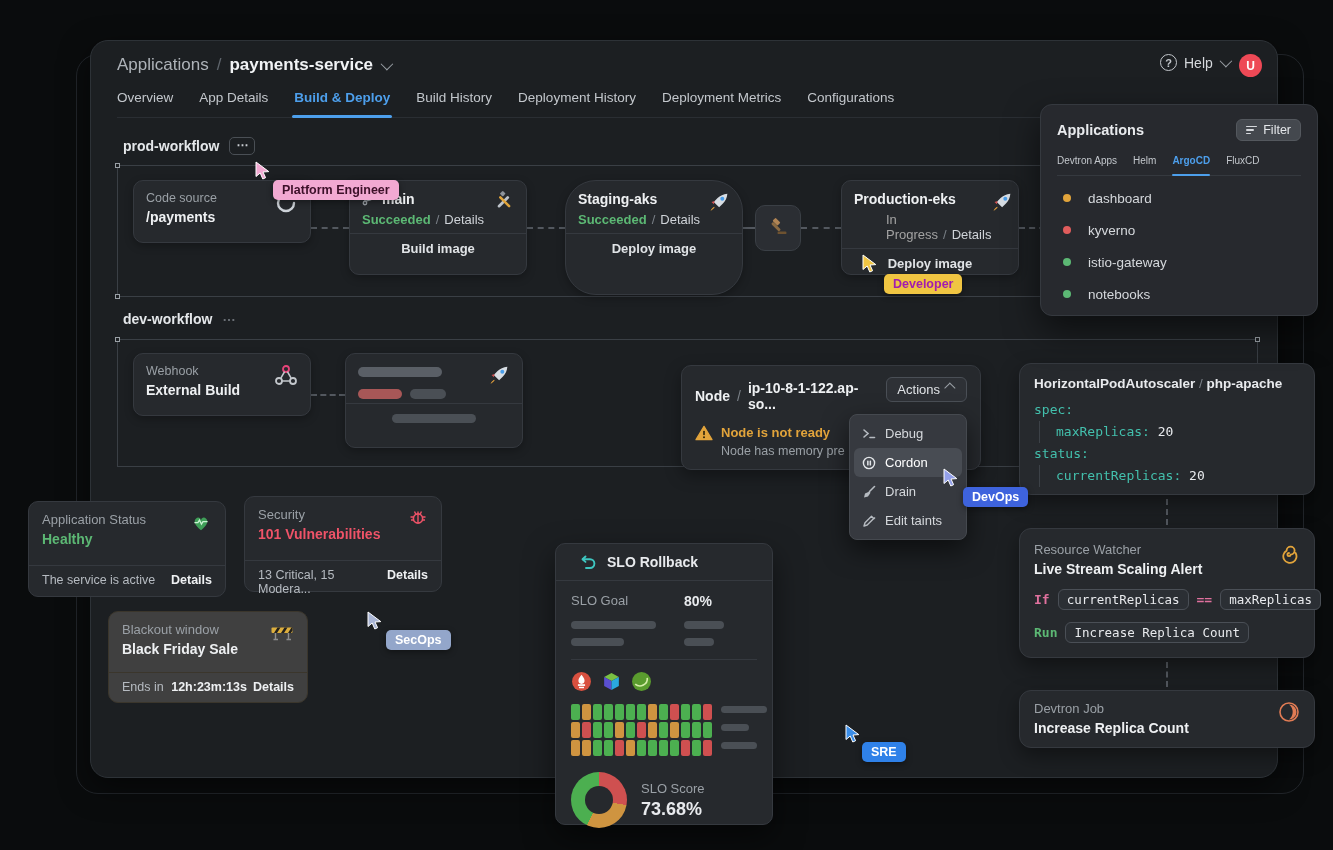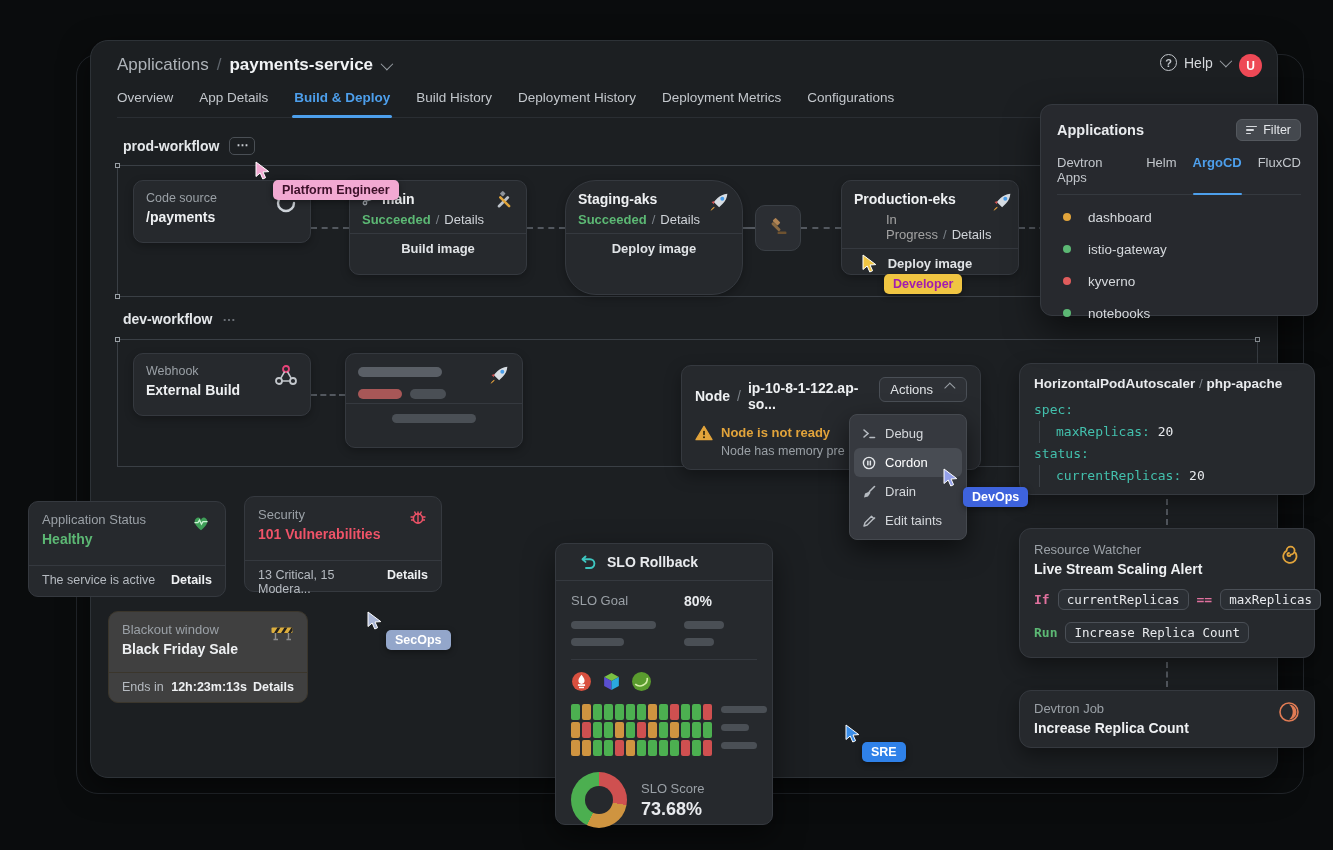--- a/index.html
+++ b/index.html
@@ -64,29 +64,29 @@
   .sk.red { background:#a85757; }
 
   
   .apps-panel { left:1040px; top:104px; width:278px; height:212px; background:#27292e; border:1px solid #35393f; border-radius:12px; box-shadow:0 14px 34px rgba(0,0,0,.55); z-index:6; padding:14px 16px 6px; }
   .apps-head { display:flex; justify-content:space-between; align-items:center; }
   .apps-title { font-size:14.5px; font-weight:700; }
   .filter-btn { display:flex; gap:6px; align-items:center; background:#44484e; border:1px solid #54585e; border-radius:6px; padding:3px 9px; font-size:12.5px; color:#e4e7ea; cursor:pointer; }
   .filter-icon { display:inline-flex; flex-direction:column; gap:2px; }
   .filter-icon i { display:block; height:1.6px; background:#d5d8dc; border-radius:1px; }
   .apps-tabs { display:flex; gap:16px; margin-top:14px; padding-bottom:9px; border-bottom:1px solid #35393f; }
-  .apps-tab { font-size:13px; color:#c3c7cc; position:relative; cursor:pointer; }
+  .apps-tab { font-size:10px; color:#c3c7cc; position:relative; cursor:pointer; }
   .apps-tab.active { color:#4d9fec; font-weight:700; }
   .apps-tab.active::after { content:""; position:absolute; left:0; right:0; bottom:-10px; height:2.5px; background:#4d9fec; border-radius:2px; }
   .app-item { display:flex; align-items:center; gap:17px; padding:8.5px 6px; font-size:13.5px; color:#d5d8dc; cursor:pointer; }
   .dot { width:8px; height:8px; border-radius:50%; }
 
   
   .node-panel { left:681px; top:365px; width:300px; height:105px; background:#26292d; border:1px solid #35393f; border-radius:10px; box-shadow:0 6px 16px rgba(0,0,0,.35); padding:11px 13px; z-index:3; }
-  .actions-btn { display:flex; gap:15px; border:1px solid #4a4f56; background:#2e3136; border-radius:6px; padding:4px 10px; font-size:13px; color:#e0e3e6; cursor:pointer; }
+  .actions-btn { display:flex; gap:8px; border:1px solid #4a4f56; background:#2e3136; border-radius:6px; padding:4px 10px; font-size:13px; color:#e0e3e6; cursor:pointer; }
   .warn-row { display:flex; gap:8px; margin-top:13px; align-items:flex-start; }
   .warn-title { color:#e2a43b; font-size:13px; font-weight:700; }
   .warn-desc { color:#9aa0a6; font-size:12.5px; margin-top:4px; }
   .menu { left:849px; top:414px; width:118px; background:#36393f; border:1px solid #45494f; border-radius:8px; box-shadow:0 10px 26px rgba(0,0,0,.55); padding:4px; z-index:5; }
   .menu-item { display:flex; align-items:center; gap:9px; padding:7px 8px; border-radius:6px; font-size:13px; color:#d5d8dc; cursor:pointer; }
   .menu-item.active { background:#484c53; color:#fff; }
   .mi-icon { width:14px; display:flex; justify-content:center; }
 
   
   .side-panel { left:1019px; width:296px; background:#26292d; border:1px solid #35393f; border-radius:12px; box-shadow:0 8px 20px rgba(0,0,0,.4); padding:13px 14px; z-index:4; }
@@ -466,26 +466,26 @@
     <span class="apps-tab">Helm</span>
     <span class="apps-tab active">ArgoCD</span>
     <span class="apps-tab">FluxCD</span>
   </div>
   <div style="margin-top:6px;">
     <div class="app-item">
       <span class="dot" style="background: rgb(226, 164, 59);"></span>
       <span>dashboard</span>
     </div>
     <div class="app-item">
+      <span class="dot" style="background: rgb(224, 92, 92);"></span>
+      <span>kyverno</span>
+    </div>
+    <div class="app-item">
       <span class="dot" style="background: rgb(92, 184, 116);"></span>
       <span>istio-gateway</span>
-    </div>
-    <div class="app-item">
-      <span class="dot" style="background: rgb(224, 92, 92);"></span>
-      <span>kyverno</span>
     </div>
     <div class="app-item">
       <span class="dot" style="background: rgb(92, 184, 116);"></span>
       <span>notebooks</span>
     </div>
   </div>
 </div>
 
 <div class="abs stat-card" style="left:28px; top:501px;">
   <div class="stat-hd card-title-row">

